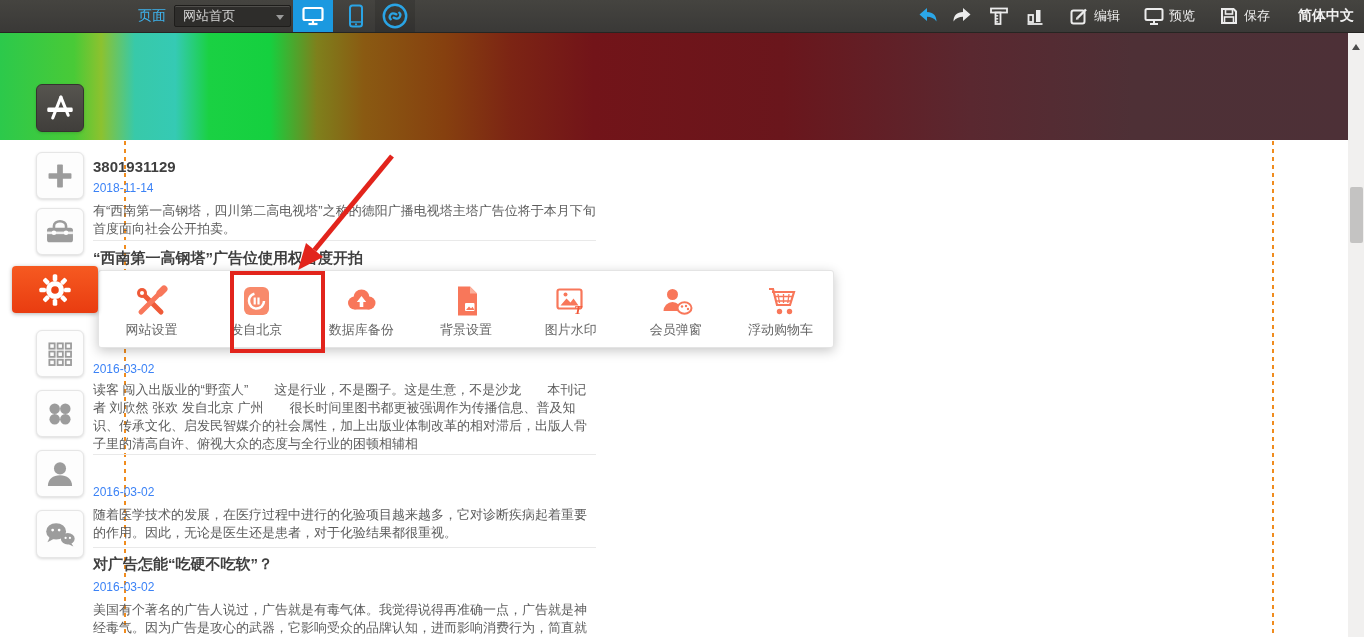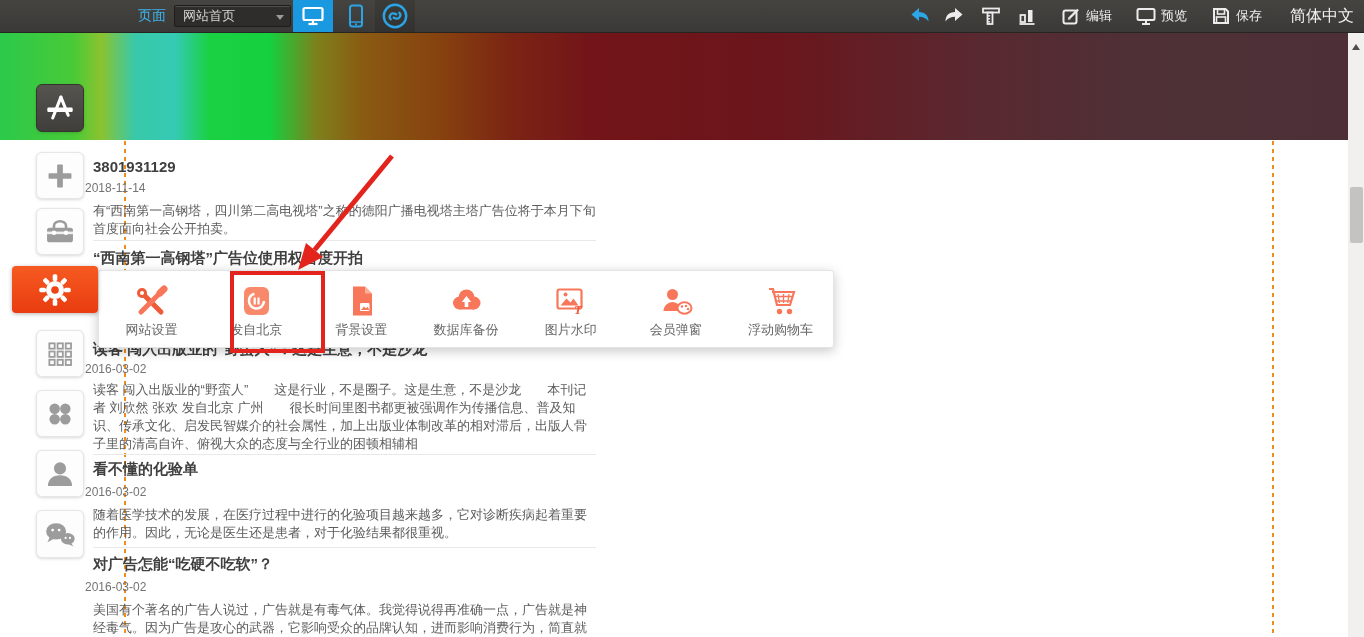--- a/index.html
+++ b/index.html
@@ -16,21 +16,21 @@
     border-left:4px solid transparent;border-right:4px solid transparent;border-top:5px solid #9a9a9a;}
   .tb-devbtn{position:absolute;top:0;height:32px;display:flex;align-items:center;justify-content:center;cursor:pointer;}
   .tb-dev-desktop{left:293px;width:40px;background:#1b99e0;}
   .tb-dev-mobile{left:339px;width:34px;}
   .tb-dev-link{left:375px;width:40px;background:rgba(0,0,0,.12);}
   .tb-right{position:absolute;right:10px;top:0;height:32px;display:flex;align-items:center;z-index:61;}
   .tb-right .grp{display:flex;align-items:center;color:#ededed;font-size:13px;cursor:pointer;}
   .tb-right .grp svg{margin-right:5px;}
   .tb-right .ic{cursor:pointer;display:flex;align-items:center;}
   .ml12{margin-left:12px}.ml16{margin-left:16px}.ml24{margin-left:24px}.ml28{margin-left:28px}
-  .tb-lang{color:#f2f2f2;font-size:16px;cursor:pointer;}
+  .tb-lang{color:#f2f2f2;font-size:14px;cursor:pointer;font-weight:bold;}
   
   .banner{position:absolute;left:0;top:32px;width:1348px;height:108px;
     background:linear-gradient(90deg,#2cc94b 0%,#49ca37 5.5%,#8cc22f 7.5%,#38c9a9 10%,#35cab4 13%,
       #1ad143 15.5%,#15d03f 20%,#7e801c 23.5%,#8a5a12 27%,#86400f 33%,#7c2414 38%,#721419 44%,
       #6a161c 58%,#5a2830 72%,#4e3036 84%,#4d3037 100%);z-index:1;}
   
   .scrollbar{position:absolute;left:1348px;top:32px;width:16px;height:605px;background:#f1f0ef;z-index:2;}
   .sb-up{position:absolute;left:4px;top:12px;width:0;height:0;border-left:4px solid transparent;
     border-right:4px solid transparent;border-bottom:6px solid #4c4c4c;cursor:pointer;}
   .sb-thumb{position:absolute;left:1.5px;top:155px;width:13px;height:56px;background:#c4c3c2;border-radius:2px;cursor:pointer;}
@@ -39,21 +39,21 @@
     background:repeating-linear-gradient(180deg,#f08c1e 0 4px,transparent 4px 8px);}
   
   .card{position:absolute;left:36px;width:48px;height:47px;box-sizing:border-box;background:#fdfdfd;
     border:1px solid #e6e6e6;border-radius:6px;box-shadow:0 1px 3px rgba(0,0,0,.15);
     display:flex;align-items:center;justify-content:center;z-index:20;cursor:pointer;}
   .card-dark{background:linear-gradient(180deg,#56544f,#403e3b);border-color:#35332f;}
   .card-active{left:12px;width:86px;border:none;border-radius:4px;
     background:linear-gradient(180deg,#f65a21,#e93c10);box-shadow:0 1px 4px rgba(0,0,0,.3);z-index:31;}
   
   .a-title{position:absolute;left:93px;width:503px;font-size:15px;font-weight:bold;color:#3f3f3f;z-index:6;}
-  .a-date{position:absolute;left:85px;font-size:12px;color:#737373;z-index:6;}
+  .a-date{position:absolute;left:93px;font-size:12px;color:#3b82f6;z-index:6;}
   .a-body{position:absolute;left:93px;width:503px;font-size:13px;line-height:18px;color:#5c5c5c;z-index:6;}
   .divider{position:absolute;left:93px;width:503px;border-top:1px solid #e9e9e9;z-index:6;}
   
   .popup{position:absolute;left:98px;top:270px;width:736px;height:78px;box-sizing:border-box;background:#fff;
     border:1px solid #e4e4e4;border-radius:3px;box-shadow:0 3px 12px rgba(0,0,0,.22);
     display:flex;align-items:stretch;z-index:30;}
   .pitem{flex:1;display:flex;flex-direction:column;align-items:center;justify-content:center;cursor:pointer;padding-top:4px;}
   .plabel{font-size:13px;color:#666;margin-top:3px;white-space:nowrap;}
   
   .redbox{position:absolute;left:230px;top:271px;width:95px;height:82px;box-sizing:border-box;
@@ -243,26 +243,24 @@
     </svg>
   </div>
 
   <div class="a-title" style="top:158px">3801931129</div>
   <div class="a-date" style="top:181px">2018-11-14</div>
   <div class="a-body" style="top:202px">有“西南第一高钢塔，四川第二高电视塔”之称的德阳广播电视塔主塔广告位将于本月下旬首度面向社会公开拍卖。</div>
   <div class="divider" style="top:240px"></div>
 
   <div class="a-title" style="top:249px">“西南第一高钢塔”广告位使用权首度开拍</div>
 
-  <div class="a-title" style="top:340px">读客 闯入出版业的“野蛮人”：这是生意，不是沙龙</div>
   <div class="a-date" style="top:362px">2016-03-02</div>
   <div class="a-body" style="top:381px">读客 闯入出版业的“野蛮人”　　这是行业，不是圈子。这是生意，不是沙龙　　本刊记者 刘欣然 张欢 发自北京 广州　　很长时间里图书都更被强调作为传播信息、普及知识、传承文化、启发民智媒介的社会属性，加上出版业体制改革的相对滞后，出版人骨子里的清高自许、俯视大众的态度与全行业的困顿相辅相</div>
   <div class="divider" style="top:454px"></div>
 
-  <div class="a-title" style="top:460px">看不懂的化验单</div>
   <div class="a-date" style="top:485px">2016-03-02</div>
   <div class="a-body" style="top:506px">随着医学技术的发展，在医疗过程中进行的化验项目越来越多，它对诊断疾病起着重要的作用。因此，无论是医生还是患者，对于化验结果都很重视。</div>
   <div class="divider" style="top:547px"></div>
 
   <div class="a-title" style="top:555px">对广告怎能“吃硬不吃软”？</div>
   <div class="a-date" style="top:580px">2016-03-02</div>
   <div class="a-body" style="top:601px">美国有个著名的广告人说过，广告就是有毒气体。我觉得说得再准确一点，广告就是神经毒气。因为广告是攻心的武器，它影响受众的品牌认知，进而影响消费行为，简直就是专业的忽悠。不要小看这种攻心的影响，它潜移默化，无论是日常消费、品牌选择，某种光环的出现，都让人</div>
 
   <div class="popup">
 
@@ -285,39 +283,39 @@
         <rect x="6" y="3" width="25" height="28" rx="6" fill="#f88a6b"></rect>
         <circle cx="18.5" cy="17" r="7.5" fill="none" stroke="#fff" stroke-width="2.5" stroke-dasharray="33 14"></circle>
         <rect x="15.6" y="13.5" width="2.2" height="7" fill="#fff"></rect>
         <rect x="19.4" y="13.5" width="2.2" height="7" fill="#fff"></rect>
       </svg>
       <span class="plabel">发自北京</span>
     </div>
 
     <div class="pitem">
       <svg width="36" height="34" viewBox="0 0 36 34">
-        <path d="M10 2.5 h12 l7 7 v22 h-19 z" fill="#f8775a"></path>
-        <path d="M22 2.5 l7 7 h-7 z" fill="#fbb09c"></path>
-        <rect x="17" y="19" width="9.5" height="8" rx="1" fill="#fff"></rect>
-        <path d="M18 26 l3-3.5 2 2 1.5-1.8 2 3.3 z" fill="#f8775a"></path>
-      </svg>
-      <span class="plabel">背景设置</span>
-    </div>
-
-    <div class="pitem">
-      <svg width="36" height="34" viewBox="0 0 36 34">
         <g fill="#f8775a">
           <circle cx="11.5" cy="19" r="6.5"></circle>
             <circle cx="18.5" cy="13.5" r="8"></circle>
             <circle cx="26" cy="19" r="6.5"></circle>
           <rect x="11.5" y="17" width="15" height="8.5"></rect>
         </g>
         <polygon points="18.5,12 23.2,18 20.3,18 20.3,23 16.7,23 16.7,18 13.8,18" fill="#fff"></polygon>
       </svg>
       <span class="plabel">数据库备份</span>
+    </div>
+
+    <div class="pitem">
+      <svg width="36" height="34" viewBox="0 0 36 34">
+        <path d="M10 2.5 h12 l7 7 v22 h-19 z" fill="#f8775a"></path>
+        <path d="M22 2.5 l7 7 h-7 z" fill="#fbb09c"></path>
+        <rect x="17" y="19" width="9.5" height="8" rx="1" fill="#fff"></rect>
+        <path d="M18 26 l3-3.5 2 2 1.5-1.8 2 3.3 z" fill="#f8775a"></path>
+      </svg>
+      <span class="plabel">背景设置</span>
     </div>
 
 
     <div class="pitem">
       <svg width="36" height="34" viewBox="0 0 36 34">
         <rect x="4.5" y="5.5" width="24" height="19" rx="2" fill="none" stroke="#f8775a" stroke-width="2.2"></rect>
         <path d="M7.5 21.5 l6-7 4 4 3-4 5 7 z" fill="#f8775a"></path>
         <circle cx="12.5" cy="10.5" r="2" fill="#f8775a"></circle>
         <text x="25" y="30" font-size="13" fill="#f2593a" text-anchor="middle" font-style="italic" font-weight="bold" font-family="Liberation Serif, serif">T</text>
       </svg>

